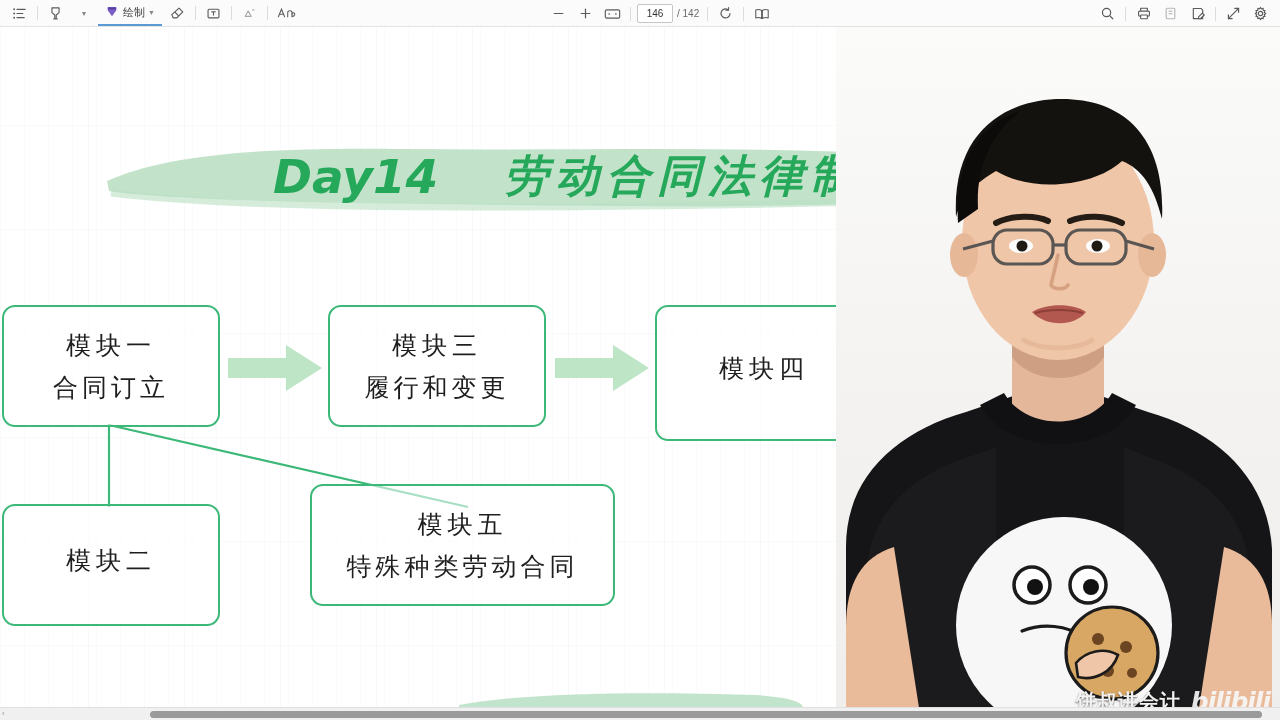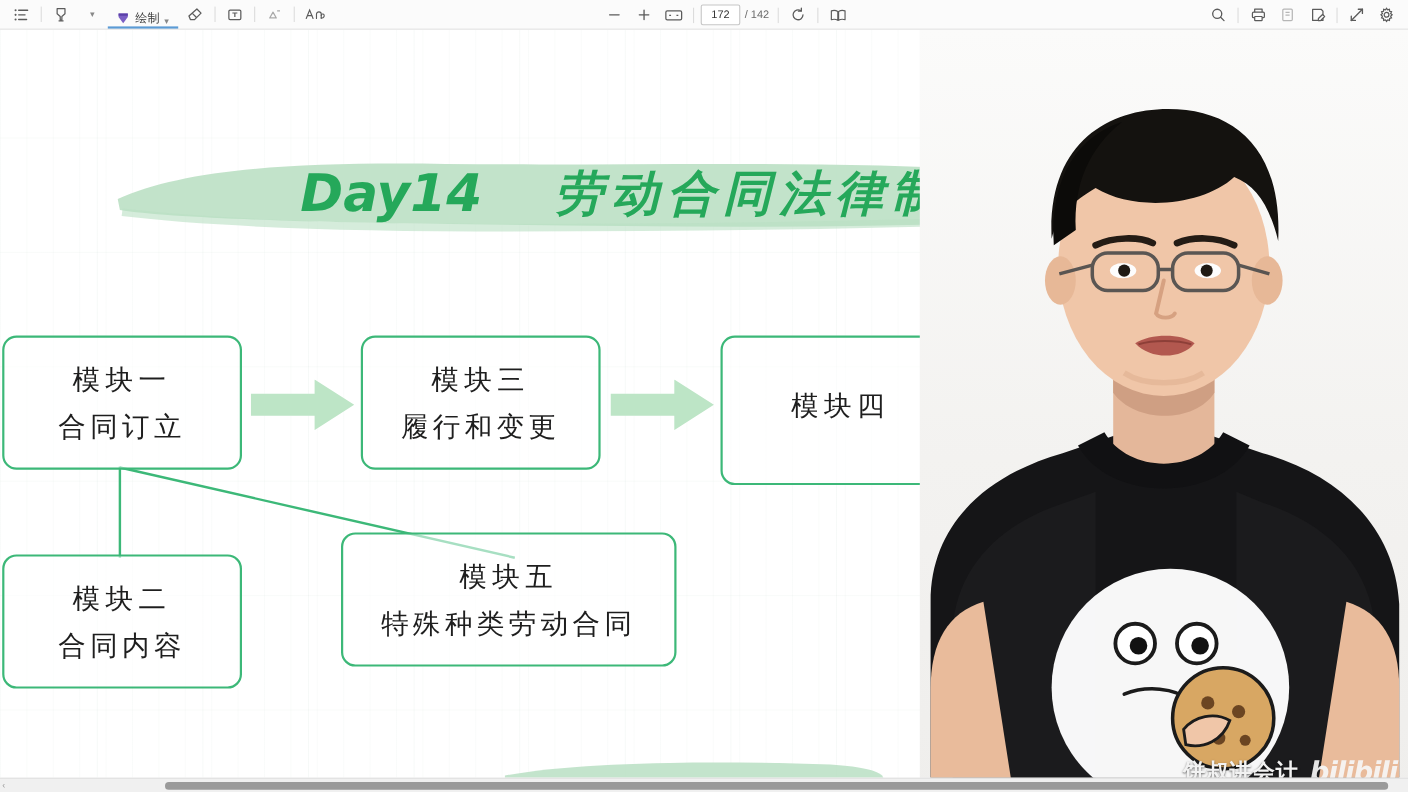--- a/index.html
+++ b/index.html
@@ -21,21 +21,21 @@
   .tb-center{position:absolute;left:545px;top:0;height:27px;display:flex;align-items:center;}
   .tb-right{position:absolute;right:6px;top:0;height:27px;display:flex;align-items:center;}
   .tb-btn{
     height:21px;min-width:21px;display:flex;align-items:center;justify-content:center;
     margin:0 3px;border-radius:3px;cursor:default;color:#5b5b5b;
     padding:0 2px;box-sizing:border-box;
   }
   .tb-sep{width:1px;height:14px;background:#dcdcdc;margin:0 4px;}
   .tb-caret{font-size:7px;color:#888;margin-left:3px;line-height:1;}
   .draw-tab{
-    display:flex;align-items:flex-end;height:25px;padding:0 7px;margin:0 2px;
+    display:flex;align-items:center;height:25px;padding:0 7px;margin:0 2px;
     border-bottom:2px solid #5b9bd5;box-sizing:border-box;position:relative;
   }
   .draw-tab .lbl{font-size:11px;color:#3b3b3b;margin-left:4px;}
   .pagebox{
     border:1px solid #c6c6c6;background:#fff;height:17px;min-width:34px;
     display:flex;align-items:center;justify-content:center;
     font-size:10px;color:#333;border-radius:2px;margin:0 2px;
   }
   .pagetotal{font-size:10px;color:#6a6a6a;margin:0 4px 0 2px;}
   svg{display:block;}
@@ -201,21 +201,20 @@
     </div>
     <div class="fbox" id="box4">
       <div class="l1">模块四</div>
     </div>
     <div class="fbox" id="box6">
       <div class="l1">模块六</div>
       <div class="l2">争议解决</div>
     </div>
     <div class="fbox" id="box2">
       <div class="l1">模块二</div>
-      <div class="l2">合同内容</div>
     </div>
     <div class="fbox" id="box5">
       <div class="l1">模块五</div>
       <div class="l2">特殊种类劳动合同</div>
     </div>
 
     <div class="bot-banner">
       <svg width="350" height="60" viewBox="0 0 350 60" style="position:absolute;inset:0;">
         <path d="M4,18 C70,6 180,4 300,8 C330,10 346,14 348,20 L348,60 L4,60 Z" fill="#b9dfc3" opacity="0.85"></path>
       </svg>
@@ -394,21 +393,21 @@
           </svg>
       </div>
       <div class="tb-btn" title="适合页面">
         <svg width="17" height="14" viewBox="0 0 18 14" fill="none" stroke="#5b5b5b" stroke-width="1.2">
           <rect x="1.4" y="2.6" width="15.2" height="8.8" rx="1.4"></rect>
           <path d="M4.6,7 H6.4"></path>
             <path d="M11.6,7 H13.4"></path>
         </svg>
       </div>
       <div class="tb-sep"></div>
-      <div class="pagebox">172</div>
+      <div class="pagebox">146</div>
       <div class="pagetotal">/ 142</div>
       <div class="tb-sep"></div>
       <div class="tb-btn" title="旋转">
         <svg width="15" height="15" viewBox="0 0 16 16" fill="none" stroke="#5b5b5b" stroke-width="1.25" stroke-linecap="round">
           <path d="M12.8,8 A4.8,4.8 0 1,1 10.6,3.9"></path>
           <path d="M11.2,1.6 L11.2,4.4 L8.4,4.4"></path>
         </svg>
       </div>
       <div class="tb-sep"></div>
       <div class="tb-btn" title="双页">

